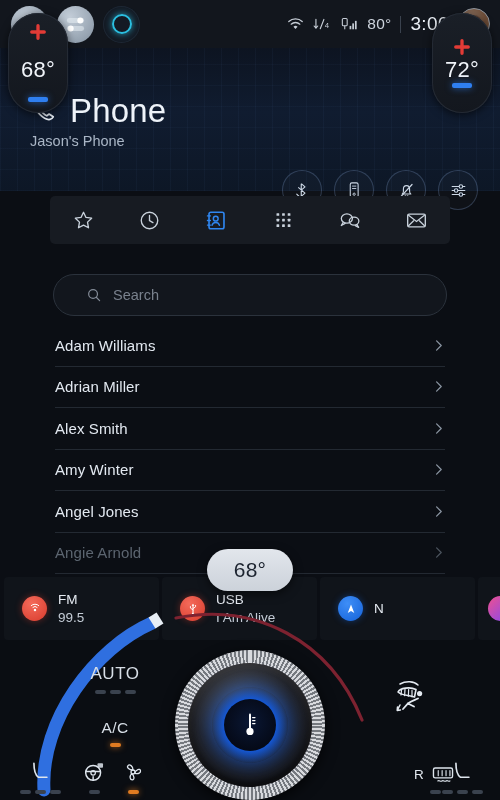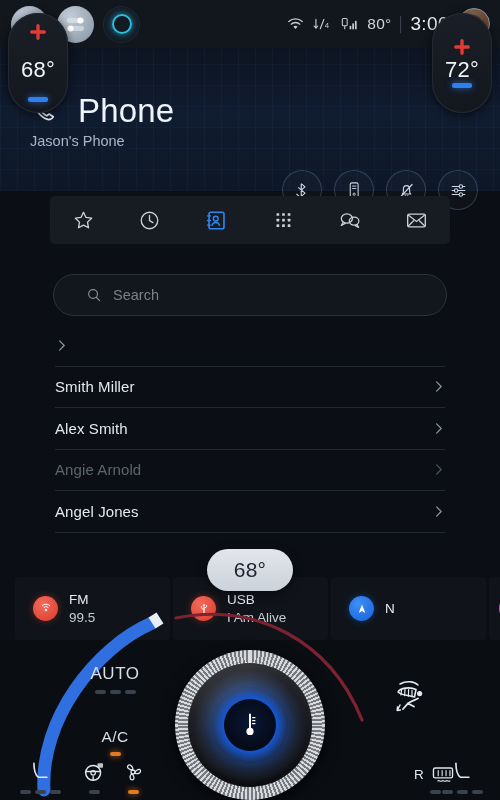--- a/index.html
+++ b/index.html
@@ -55,21 +55,21 @@
 
   
   .phone-header{
     position:absolute; left:0; top:48px; width:500px; height:143px;
     background:
       repeating-linear-gradient(90deg, rgba(90,130,190,.055) 0 1px, transparent 1px 17px),
       repeating-linear-gradient(0deg, rgba(90,130,190,.045) 0 1px, transparent 1px 21px),
       linear-gradient(180deg,#0d1421 0%, #101c30 45%, #0d1726 100%);
   }
   .ph-title-wrap{ position:absolute; left:30px; top:44px; }
-  .ph-titlerow{ display:flex; align-items:center; gap:20px; }
+  .ph-titlerow{ display:flex; align-items:center; gap:12px; }
   .ph-title{ font-size:33px; color:#eef3f9; font-weight:400; letter-spacing:.2px; }
   .ph-sub{ font-size:14.5px; color:#aab6c6; margin-top:3px; }
   .ph-actions{ position:absolute; right:22px; top:122px; display:flex; gap:12px; }
   .circ-btn{
     width:40px; height:40px; border-radius:50%;
     border:1px solid rgba(120,150,195,.30);
     display:flex; align-items:center; justify-content:center;
     background:rgba(255,255,255,.018);
   }
 
@@ -100,21 +100,21 @@
     border-bottom:1px solid #232932;
   }
   .cname{ font-size:15px; color:#e3e9f1; letter-spacing:.1px; }
   .crow.dim .cname{ color:#5c6570; }
   .chev{ color:#8b95a2; }
   .crow.dim .chev{ color:#4c545e; }
 
   
   .cards{
     position:absolute; left:0; top:577px; width:500px; height:63px;
-    display:flex; align-items:stretch; gap:3px; padding:0 15px;
+    display:flex; align-items:stretch; gap:3px; padding:0 4px;
   }
   .card{
     flex:0 0 155px; background:#10141a; border-radius:4px;
     display:flex; align-items:center; gap:11px; padding-left:18px;
   }
   .card.partial{ flex:0 0 36px; padding-left:10px; overflow:hidden; }
   .cicon{
     width:25px; height:25px; border-radius:50%; flex:none;
     display:flex; align-items:center; justify-content:center;
   }
@@ -140,21 +140,21 @@
   .pod-left{ left:8px; top:13px; }
   .pod-right{ right:8px; top:13px;justify-content:center; }
   .podtemp{ font-size:22px; color:#f0f4f9; letter-spacing:.3px; }
   .minus-bar{ width:20px; height:5px; border-radius:2px; background:#2f7ff0; box-shadow:0 0 7px rgba(47,127,240,.7); }
 
   .auto-col{ position:absolute; left:86px; top:664px; width:58px; text-align:center; }
   .auto-lbl{ font-size:17px; color:#d7dee6; letter-spacing:.5px; }
   .dashes{ display:flex; gap:4px; justify-content:center; margin-top:6px; }
   .dash{ width:11px; height:4px; border-radius:2px; background:#3a424e; }
   .dash.on{ background:#e07b21; box-shadow:0 0 6px rgba(224,123,33,.8); }
-  .ac-lbl{ font-size:15.5px; color:#d7dee6; margin-top:34px; letter-spacing:.4px; }
+  .ac-lbl{ font-size:15.5px; color:#d7dee6; margin-top:25px; letter-spacing:.4px; }
 
   .arcs{ position:absolute; left:0; top:600px; width:500px; height:200px; pointer-events:none; }
 
   .knob-wrap{ position:absolute; left:175px; top:650px; width:150px; height:150px; }
   .knob-outer{
     position:absolute; inset:0; border-radius:50%;
     background:
       repeating-conic-gradient(from 0deg, #d8dade 0deg 1.6deg, #75797f 1.6deg 3.2deg),
       #9aa0a6;
     box-shadow:0 4px 14px rgba(0,0,0,.75);
@@ -338,44 +338,51 @@
   <div class="search">
     <svg width="16" height="16" viewBox="0 0 24 24">
       <circle cx="10.6" cy="10.6" r="6.6" fill="none" stroke="#838b97" stroke-width="1.8"></circle>
       <path d="M15.4 15.4 20.4 20.4" stroke="#838b97" stroke-width="1.8" stroke-linecap="round"></path>
     </svg>
     <span class="search-ph">Search</span>
   </div>
 
   <div class="contacts">
     <div class="crow">
+      <span class="cname">Adam Williams</span>
       <svg class="chev" width="13" height="13" viewBox="0 0 24 24">
           <path d="M8.5 3.5 17 12l-8.5 8.5" fill="none" stroke="currentColor" stroke-width="2.3" stroke-linecap="round" stroke-linejoin="round"></path>
         </svg>
     </div>
     <div class="crow">
-      <span class="cname">Smith Miller</span>
+      <span class="cname">Adrian Miller</span>
       <svg class="chev" width="13" height="13" viewBox="0 0 24 24">
           <path d="M8.5 3.5 17 12l-8.5 8.5" fill="none" stroke="currentColor" stroke-width="2.3" stroke-linecap="round" stroke-linejoin="round"></path>
         </svg>
     </div>
     <div class="crow">
       <span class="cname">Alex Smith</span>
       <svg class="chev" width="13" height="13" viewBox="0 0 24 24">
           <path d="M8.5 3.5 17 12l-8.5 8.5" fill="none" stroke="currentColor" stroke-width="2.3" stroke-linecap="round" stroke-linejoin="round"></path>
         </svg>
     </div>
+    <div class="crow">
+      <span class="cname">Amy Winter</span>
+      <svg class="chev" width="13" height="13" viewBox="0 0 24 24">
+          <path d="M8.5 3.5 17 12l-8.5 8.5" fill="none" stroke="currentColor" stroke-width="2.3" stroke-linecap="round" stroke-linejoin="round"></path>
+        </svg>
+    </div>
+    <div class="crow">
+      <span class="cname">Angel Jones</span>
+      <svg class="chev" width="13" height="13" viewBox="0 0 24 24">
+          <path d="M8.5 3.5 17 12l-8.5 8.5" fill="none" stroke="currentColor" stroke-width="2.3" stroke-linecap="round" stroke-linejoin="round"></path>
+        </svg>
+    </div>
     <div class="crow dim">
       <span class="cname">Angie Arnold</span>
-      <svg class="chev" width="13" height="13" viewBox="0 0 24 24">
-          <path d="M8.5 3.5 17 12l-8.5 8.5" fill="none" stroke="currentColor" stroke-width="2.3" stroke-linecap="round" stroke-linejoin="round"></path>
-        </svg>
-    </div>
-    <div class="crow">
-      <span class="cname">Angel Jones</span>
       <svg class="chev" width="13" height="13" viewBox="0 0 24 24">
           <path d="M8.5 3.5 17 12l-8.5 8.5" fill="none" stroke="currentColor" stroke-width="2.3" stroke-linecap="round" stroke-linejoin="round"></path>
         </svg>
     </div>
   </div>
 
   <div class="cards">
     <div class="card">
       <div class="cicon red">
         <svg width="14" height="14" viewBox="0 0 24 24">

